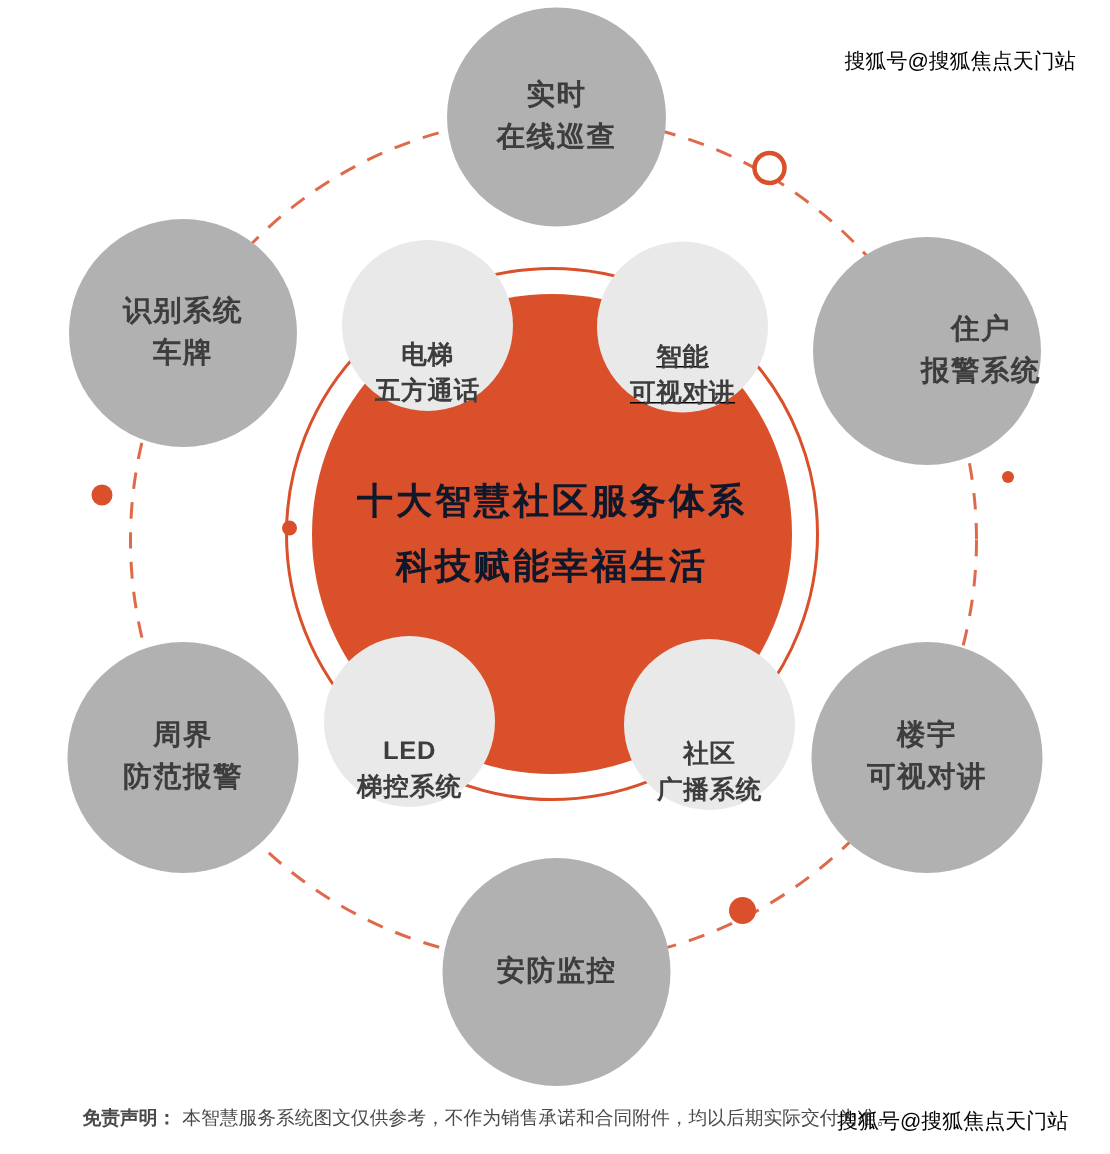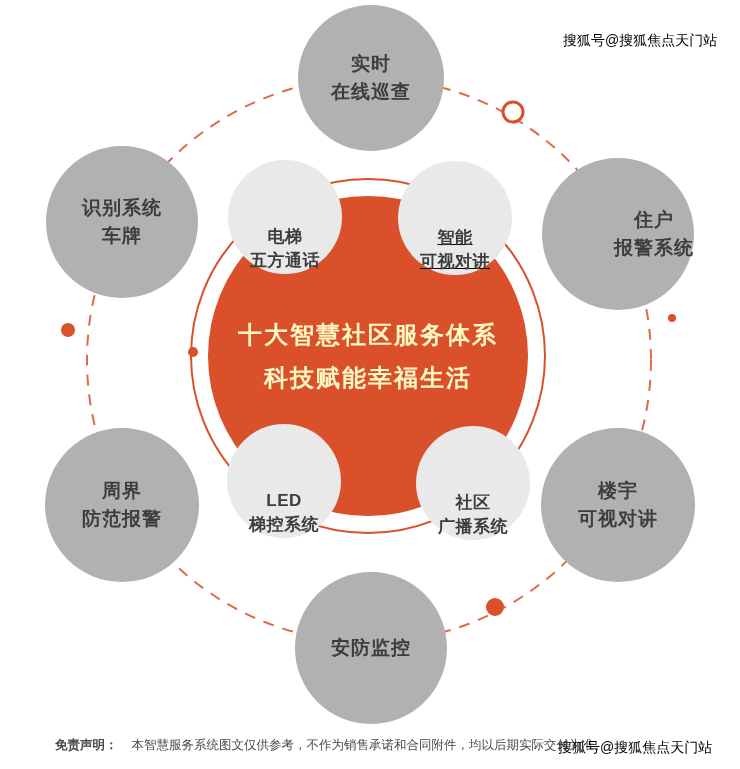--- a/index.html
+++ b/index.html
@@ -19,36 +19,36 @@
   .dashed-ring{fill:none;stroke:var(--orange);stroke-width:2;stroke-dasharray:11 9;opacity:.85;}
   .center-ring{fill:none;stroke:var(--orange);stroke-width:2;}
   .hollow-dot{fill:#ffffff;stroke:var(--orange);stroke-width:3;}
   .solid-dot{fill:var(--orange);}
 
   .center-circle{
     position:absolute;left:208px;top:196px;width:320px;height:320px;border-radius:50%;
     background:var(--orange);z-index:2;
     display:flex;align-items:center;justify-content:center;
   }
-  .center-text{color:#fef9c3;font-weight:bold;font-size:24px;letter-spacing:2px;
+  .center-text{color:#0f172a;font-weight:bold;font-size:24px;letter-spacing:2px;
     text-align:center;line-height:1.8;}
   .center-text span{display:block;}
 
   .node{position:absolute;border-radius:50%;z-index:3;
     display:flex;align-items:center;justify-content:center;text-align:center;}
   .node.outer{background:var(--outer-gray);}
   .node.inner{background:var(--inner-gray);align-items:flex-end;}
   .node .label{font-weight:bold;color:var(--text-dark);}
   .node.outer .label{font-size:19px;line-height:1.5;letter-spacing:1px;}
   .node.inner .label{font-size:17px;line-height:1.45;letter-spacing:.5px;}
   .label span{display:block;}
 
   .disclaimer{position:absolute;left:55px;top:737px;font-size:12.5px;color:#4a4a4a;
     z-index:4;white-space:nowrap;}
-  .disclaimer .dl-label{font-weight:bold;margin-right:14px;}
+  .disclaimer .dl-label{font-weight:bold;margin-right:4px;}
   .watermark{position:absolute;color:#000000;font-size:14px;z-index:4;white-space:nowrap;}
   .watermark.top{left:563px;top:32px;}
   .watermark.bottom{left:558px;top:739px;}
 </style>
 </head>
 <body>
 
 <div class="stage">
 
   <svg class="decor" width="740" height="769" viewBox="0 0 740 769">
@@ -116,21 +116,21 @@
     </div>
   </div>
 
   <div class="node inner" style="left:398px;top:161px;width:114px;height:114px;text-decoration:underline;">
     <div class="label">
       <span>智能</span>
       <span>可视对讲</span>
     </div>
   </div>
 
-  <div class="node inner" style="left:227px;top:424px;width:114px;height:114px;">
+  <div class="node inner" style="left:216px;top:424px;width:114px;height:114px;">
     <div class="label">
       <span>LED</span>
       <span>梯控系统</span>
     </div>
   </div>
 
   <div class="node inner" style="left:416px;top:426px;width:114px;height:114px;">
     <div class="label">
       <span>社区</span>
       <span>广播系统</span>

